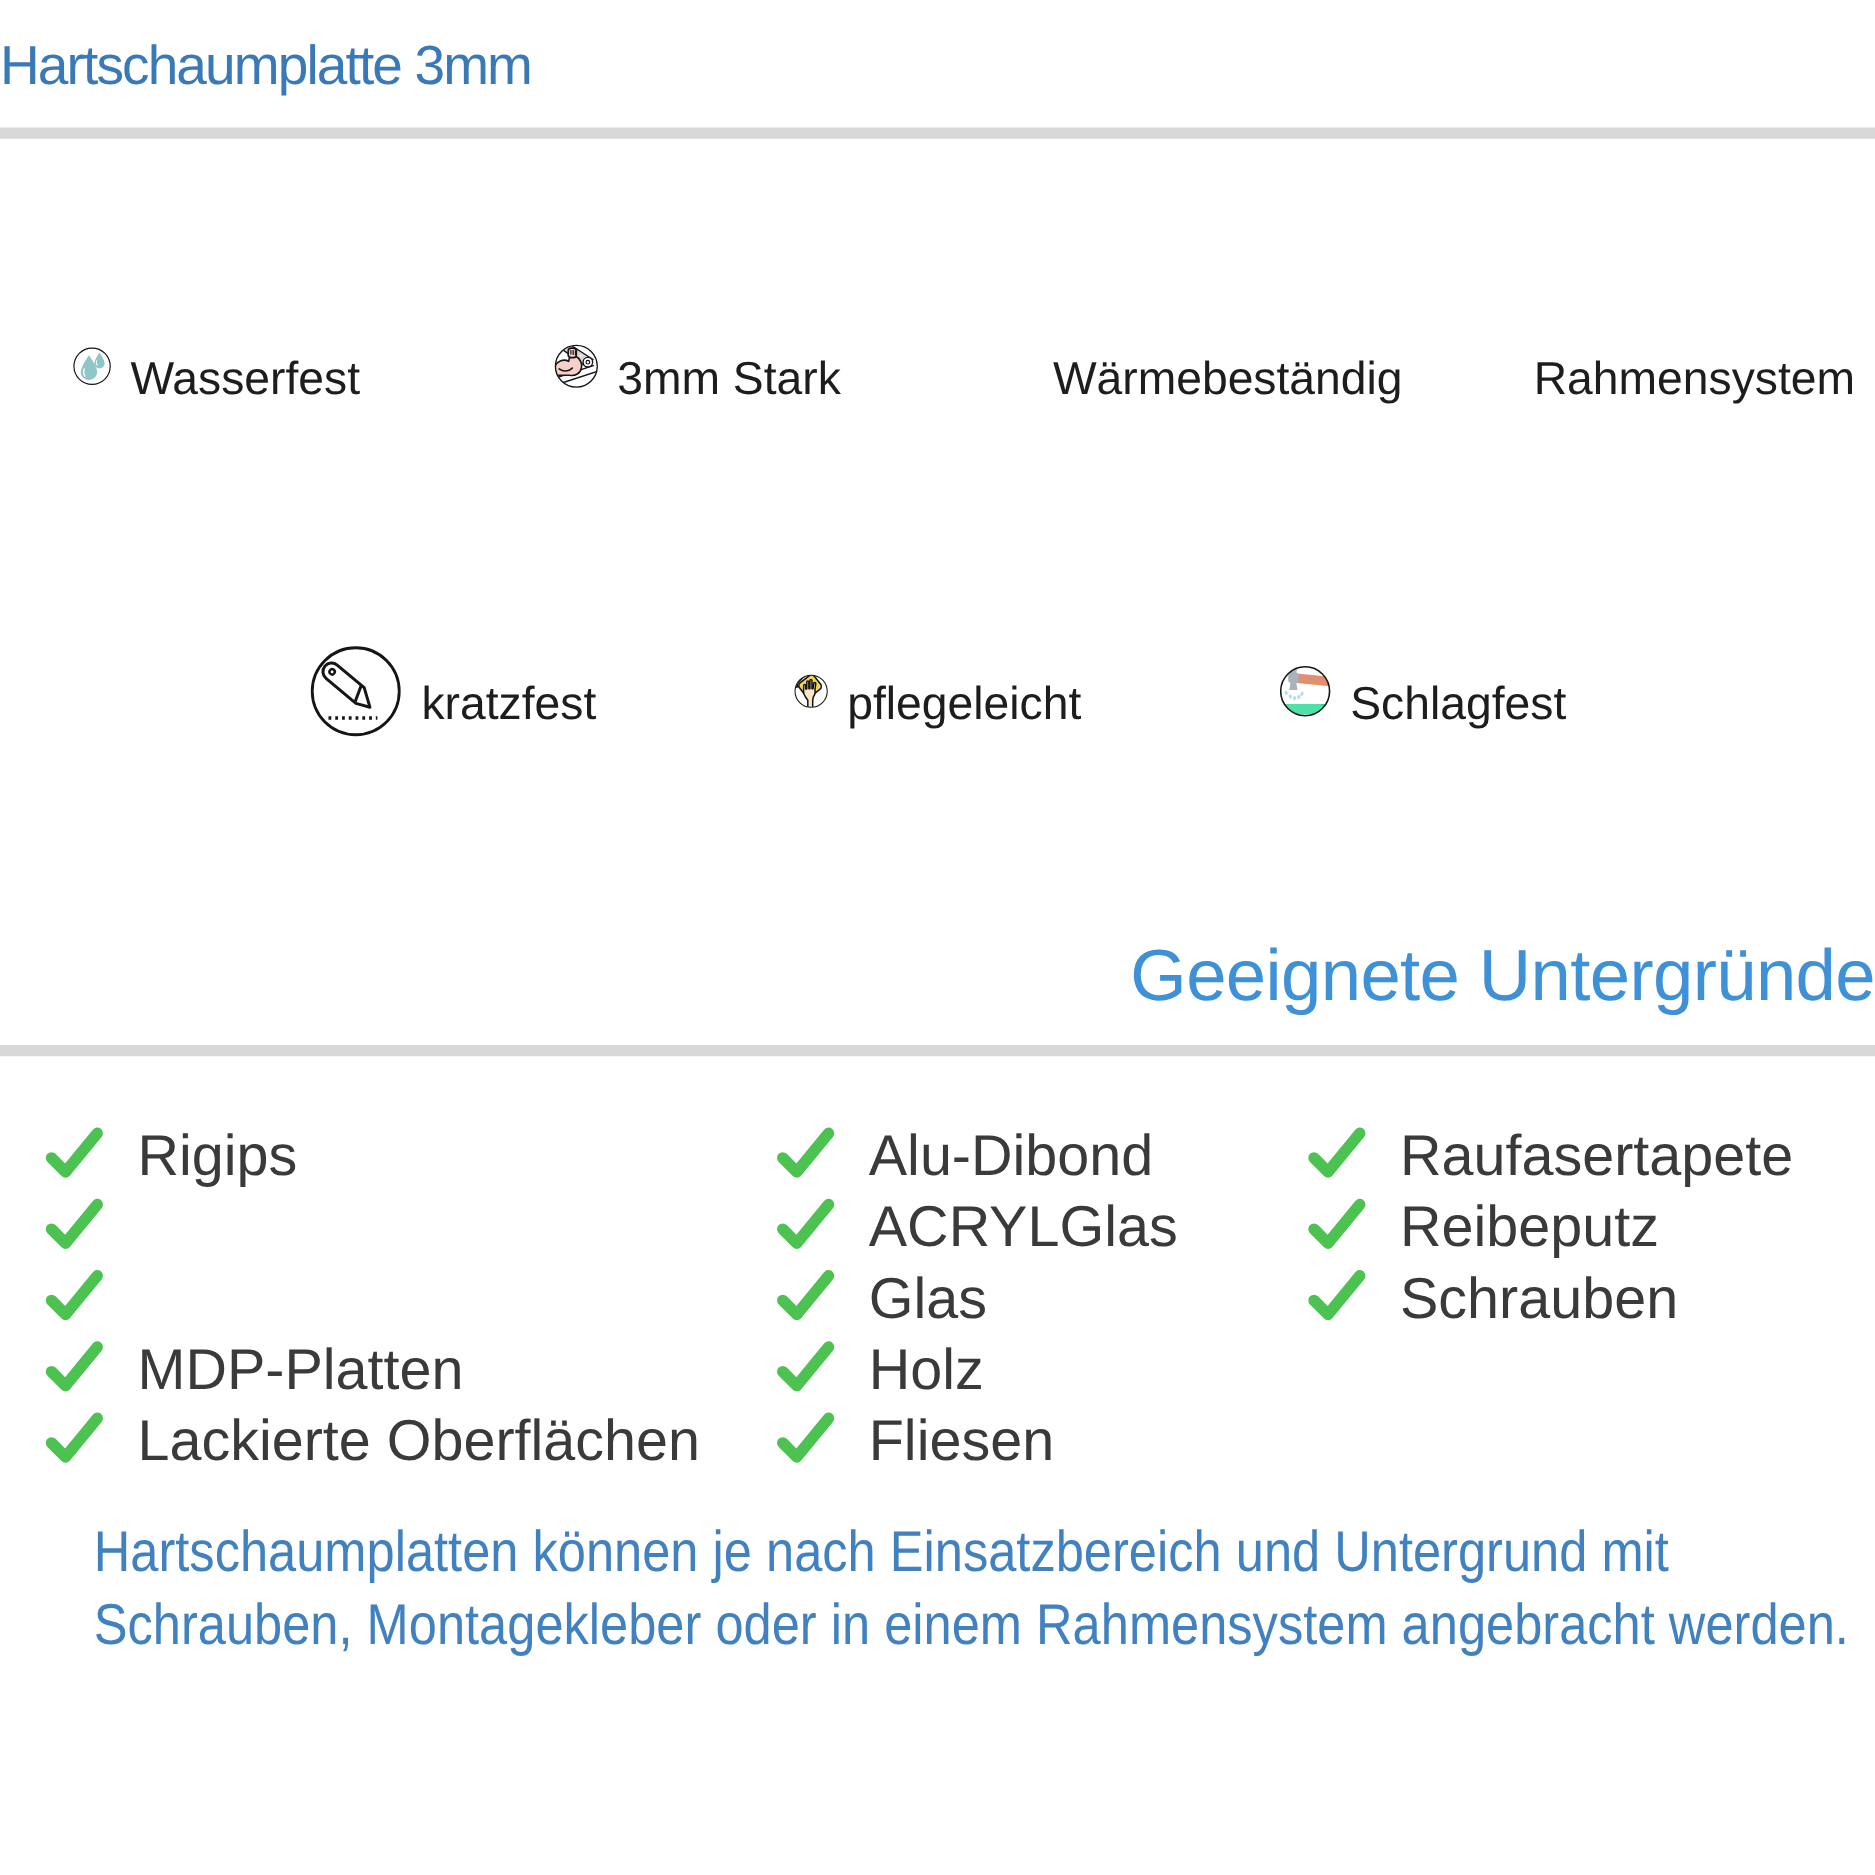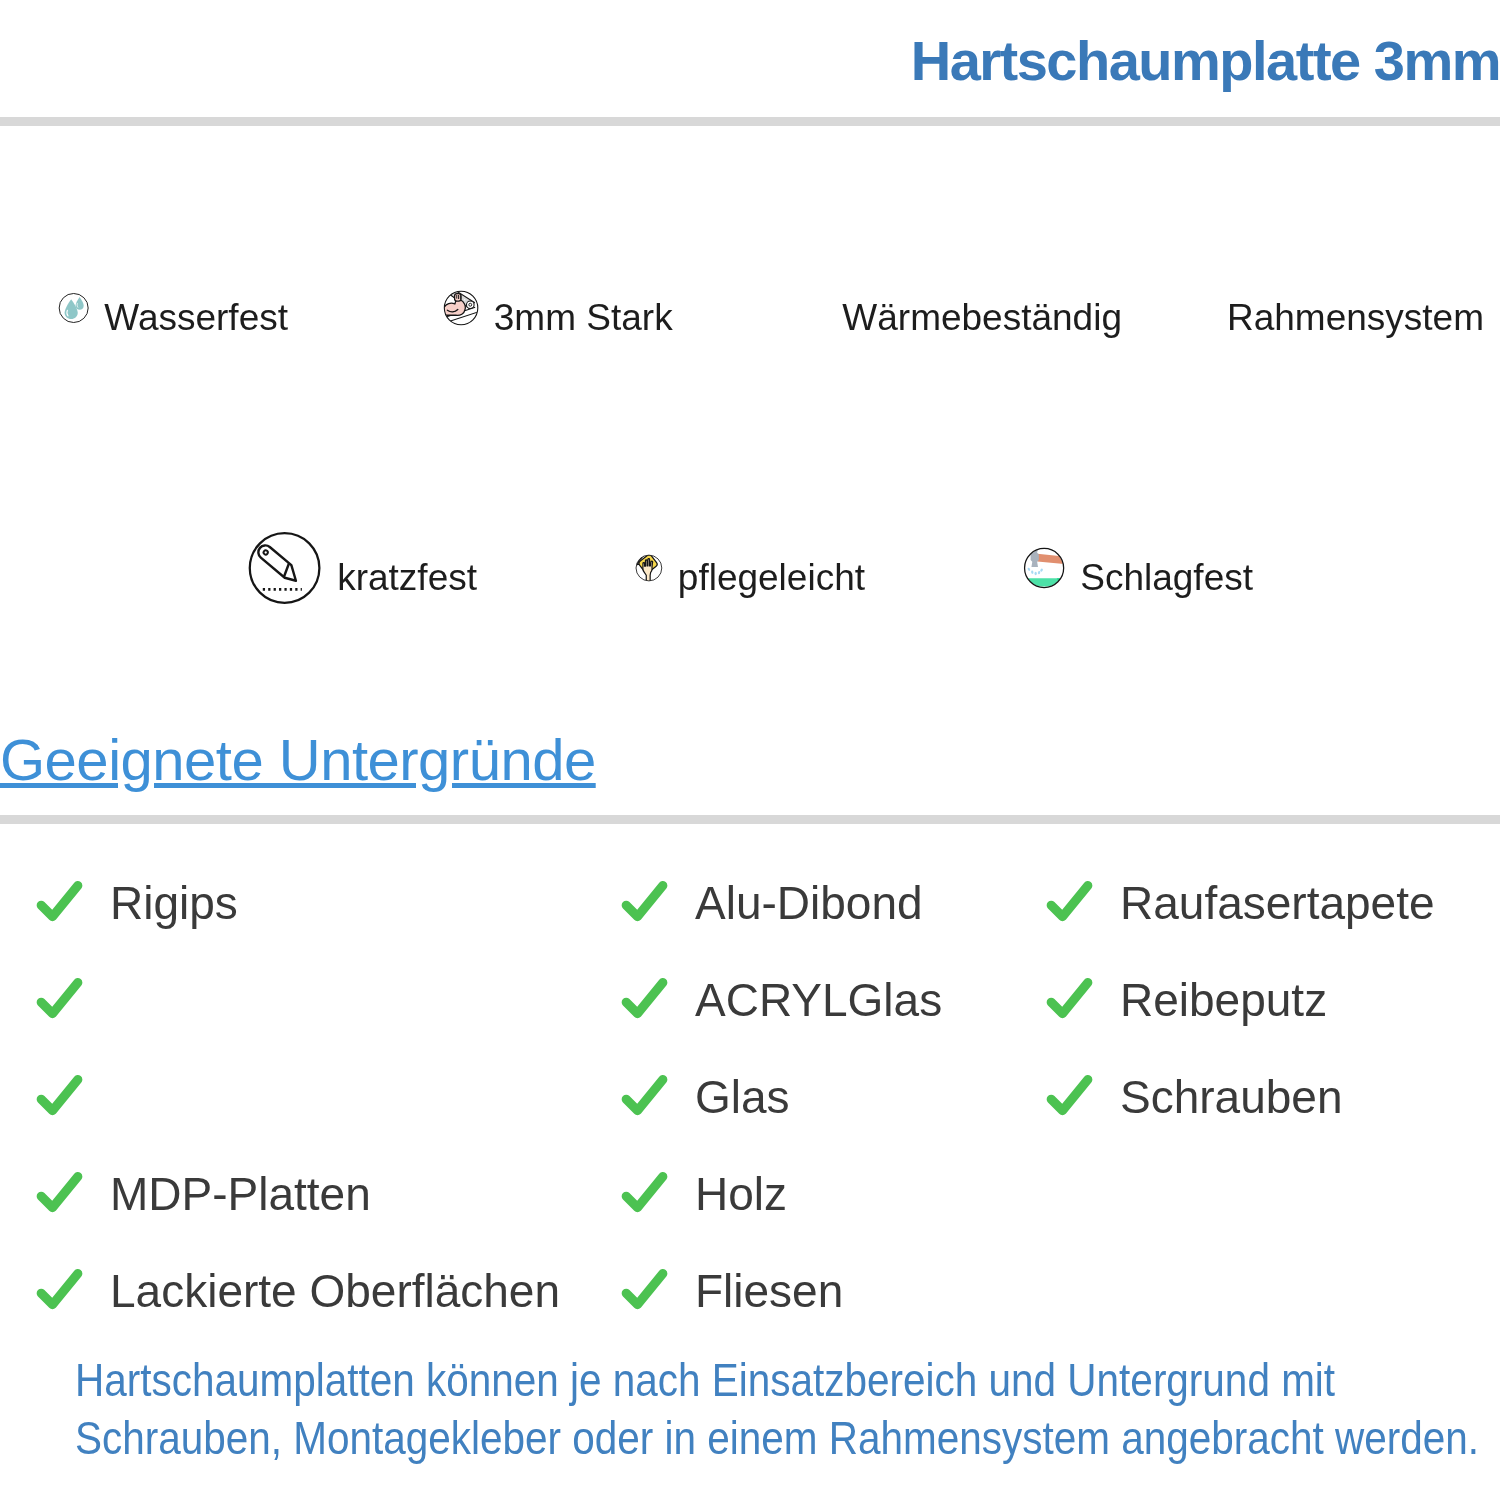--- a/index.html
+++ b/index.html
@@ -1,35 +1,35 @@
 <!DOCTYPE html>
 <html style="--title_blue: #3a79b8; --header_blue: #3e90d7; --body_blue: #4181c0; --divider_gray: #d8d8d8; --check_green: #4cc251; --drop_teal: #8fc7c8; --thermo_red: #d2222b; --cloth_yellow: #f7d74b; --hand_skin: #fce8c6; --arm_pink: #f6cfc8; --hammer_gray: #a9b2bd; --handle_salmon: #e18f6f; --surface_green: #4de1a7; --knife_red: #e03c22; --knife_orange: #ee7a1f;"><head>
 <meta charset="utf-8">
 <style>
   html,body{margin:0;padding:0;}
   body{font-family:"Liberation Sans","DejaVu Sans",sans-serif;background:#ffffff;}
   .page{width:1500px;height:1500px;overflow:hidden;background:#fff;position:relative;}
 
-  .main-title{margin-top:28px;text-align:right;font-size:56px;font-weight:700;
+  .main-title{margin-top:28px;text-align:left;font-size:44px;font-weight:400;
     letter-spacing:-1.5px;color:var(--title_blue);}
   .divider{width:1500px;height:9px;background:var(--divider_gray);margin-top:24px;}
   .divider.second{margin-top:22px;}
 
   .feature-row{display:flex;}
   .feature-row.row-1{margin-top:86px;padding:0 58px;justify-content:space-between;}
   .feature-row.row-2{margin-top:68px;justify-content:center;gap:158px;}
   .feature-item{width:230px;display:flex;flex-direction:row;align-items:center;gap:15px;}
   .ficon{width:192px;height:192px;display:block;}
   .feature-label{margin-top:20px;font-size:37px;font-weight:500;color:#1d1d1d;white-space:nowrap;}
 
-  .section-title{margin-top:62px;text-align:left;font-size:58px;font-weight:500;
-    letter-spacing:-0.5px;color:var(--header_blue);text-decoration:underline;}
+  .section-title{margin-top:98px;text-align:right;font-size:58px;font-weight:500;
+    letter-spacing:-0.5px;color:var(--header_blue);}
 
   .substrate-columns{display:flex;margin-top:50px;padding-left:35px;}
-  .substrate-col{display:flex;flex-direction:column;gap:40px;}
+  .substrate-col{display:flex;flex-direction:column;}
   .substrate-col.c0{width:585px;}
   .substrate-col.c1{width:425px;}
   .check-item{height:57px;display:flex;align-items:center;}
   .check{width:49px;height:45px;flex:0 0 auto;margin-right:26px;color:var(--check_green);}
   .check-label{font-size:46px;font-weight:500;color:#3a3a3a;white-space:nowrap;}
 
   .footer-note{margin-top:32px;padding-left:75px;color:var(--body_blue);}
   .footer-line{font-size:46px;line-height:58px;white-space:nowrap;
     transform:scaleX(0.88);transform-origin:left center;}
 </style>

